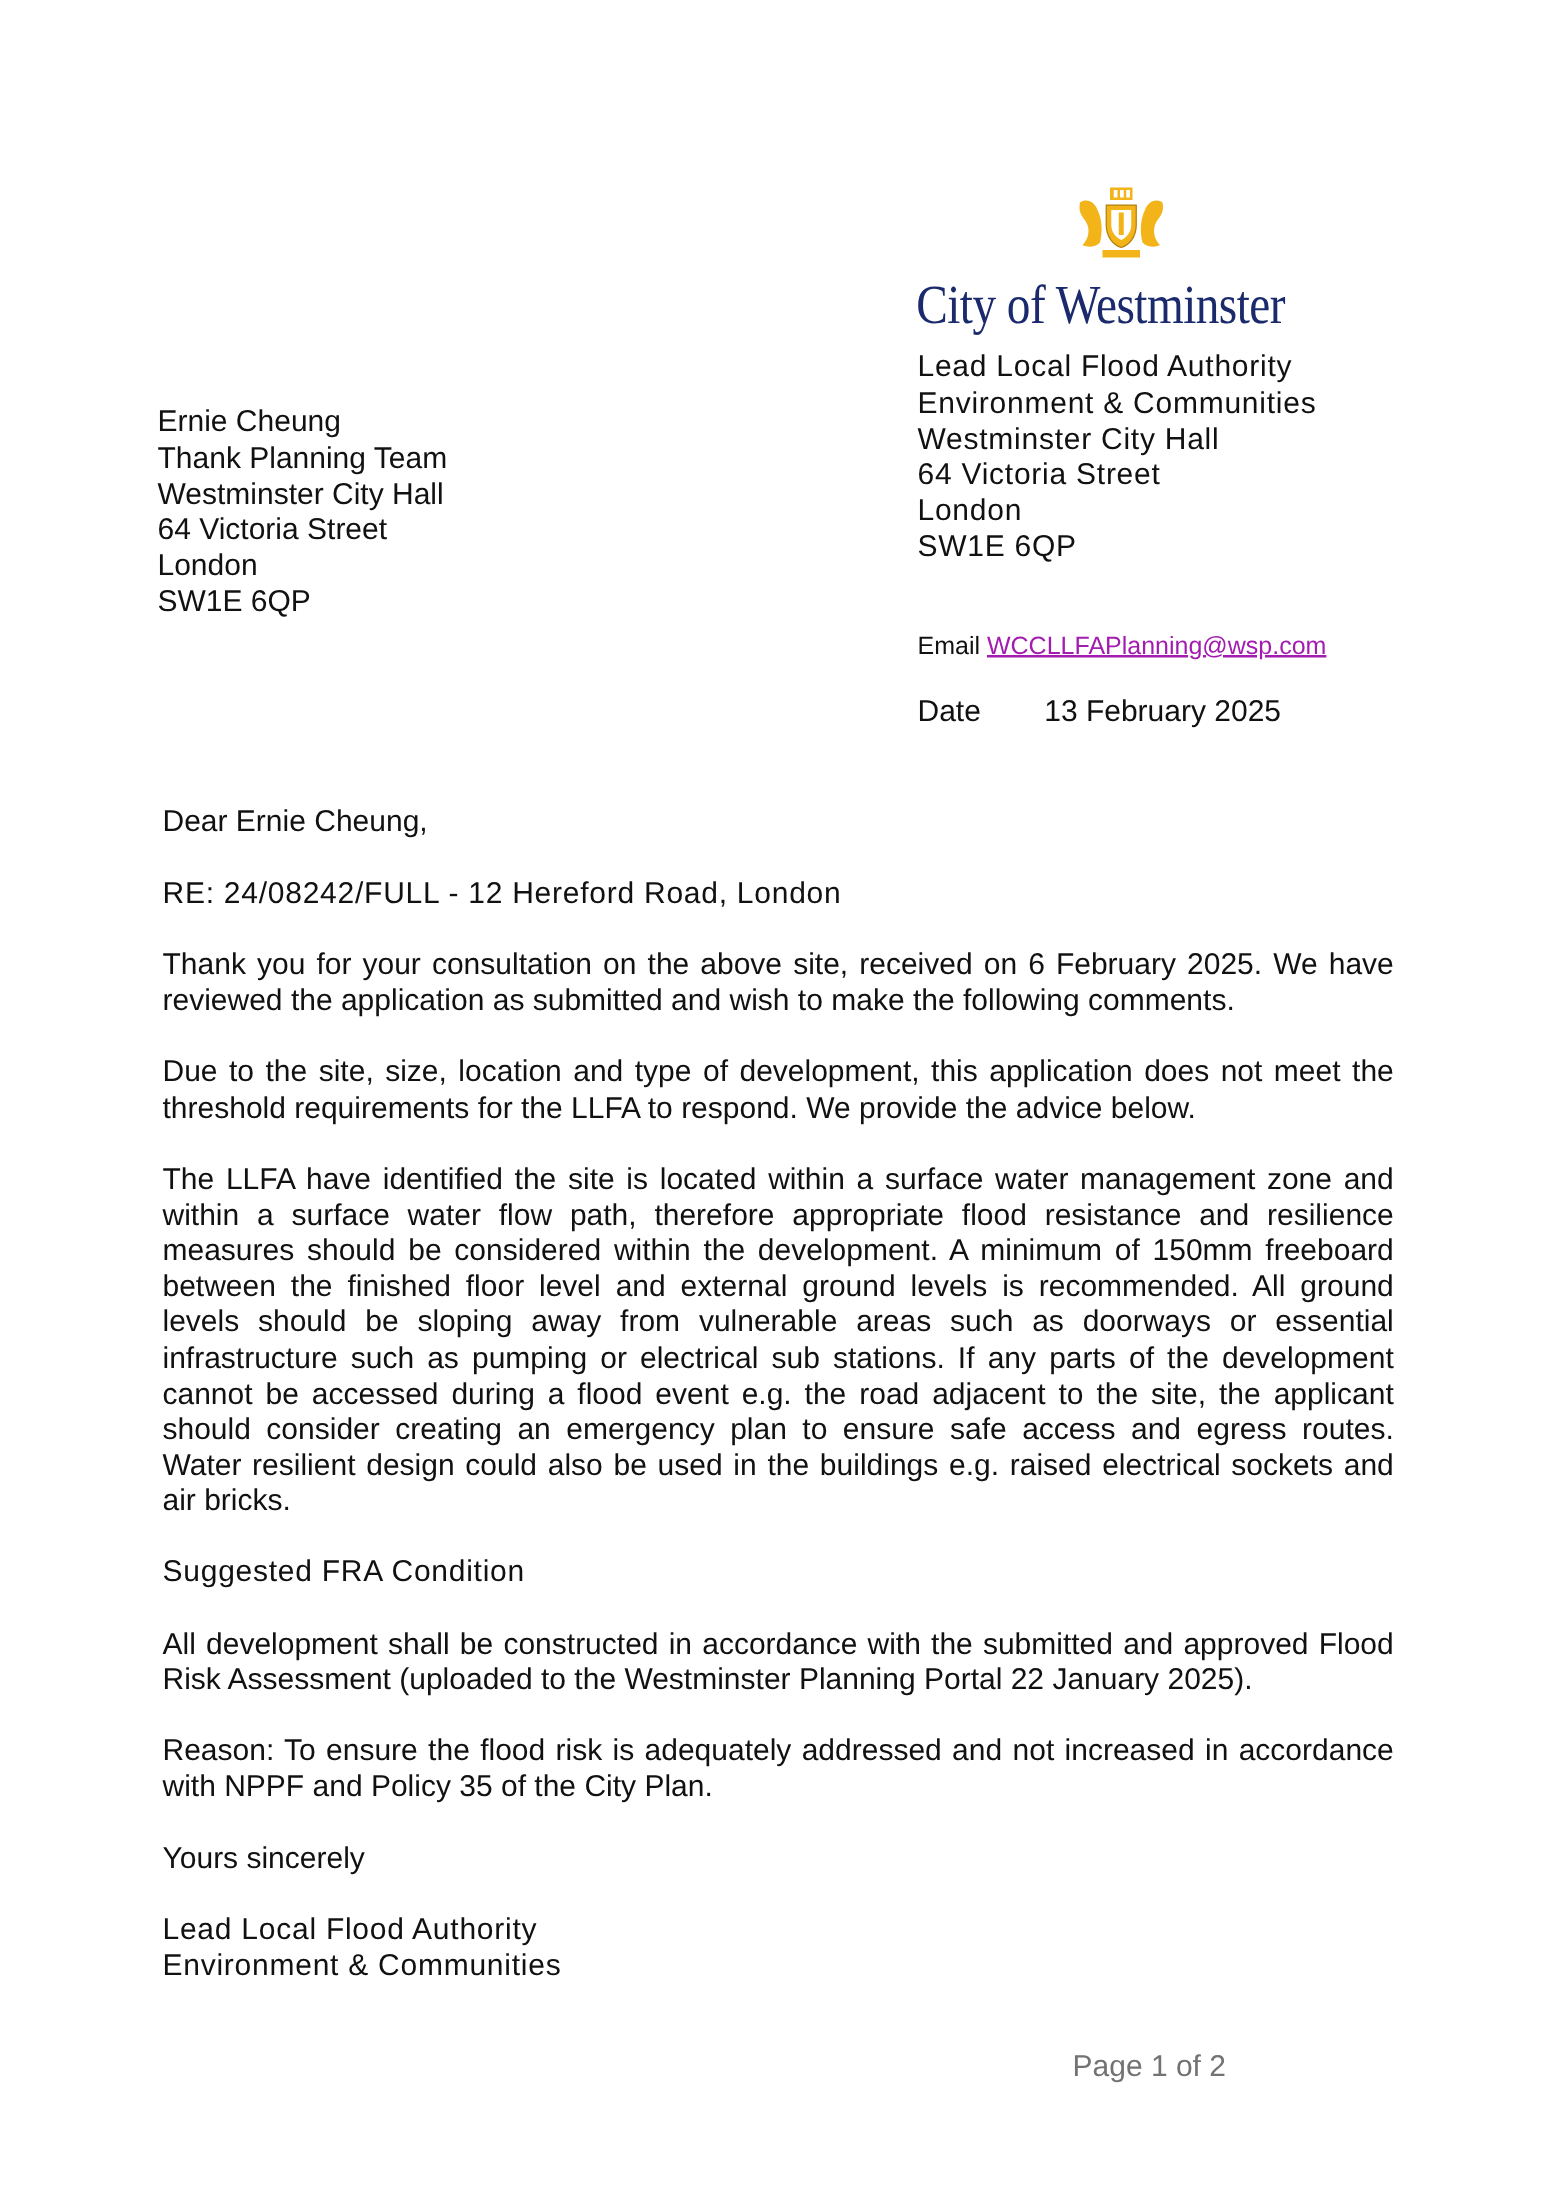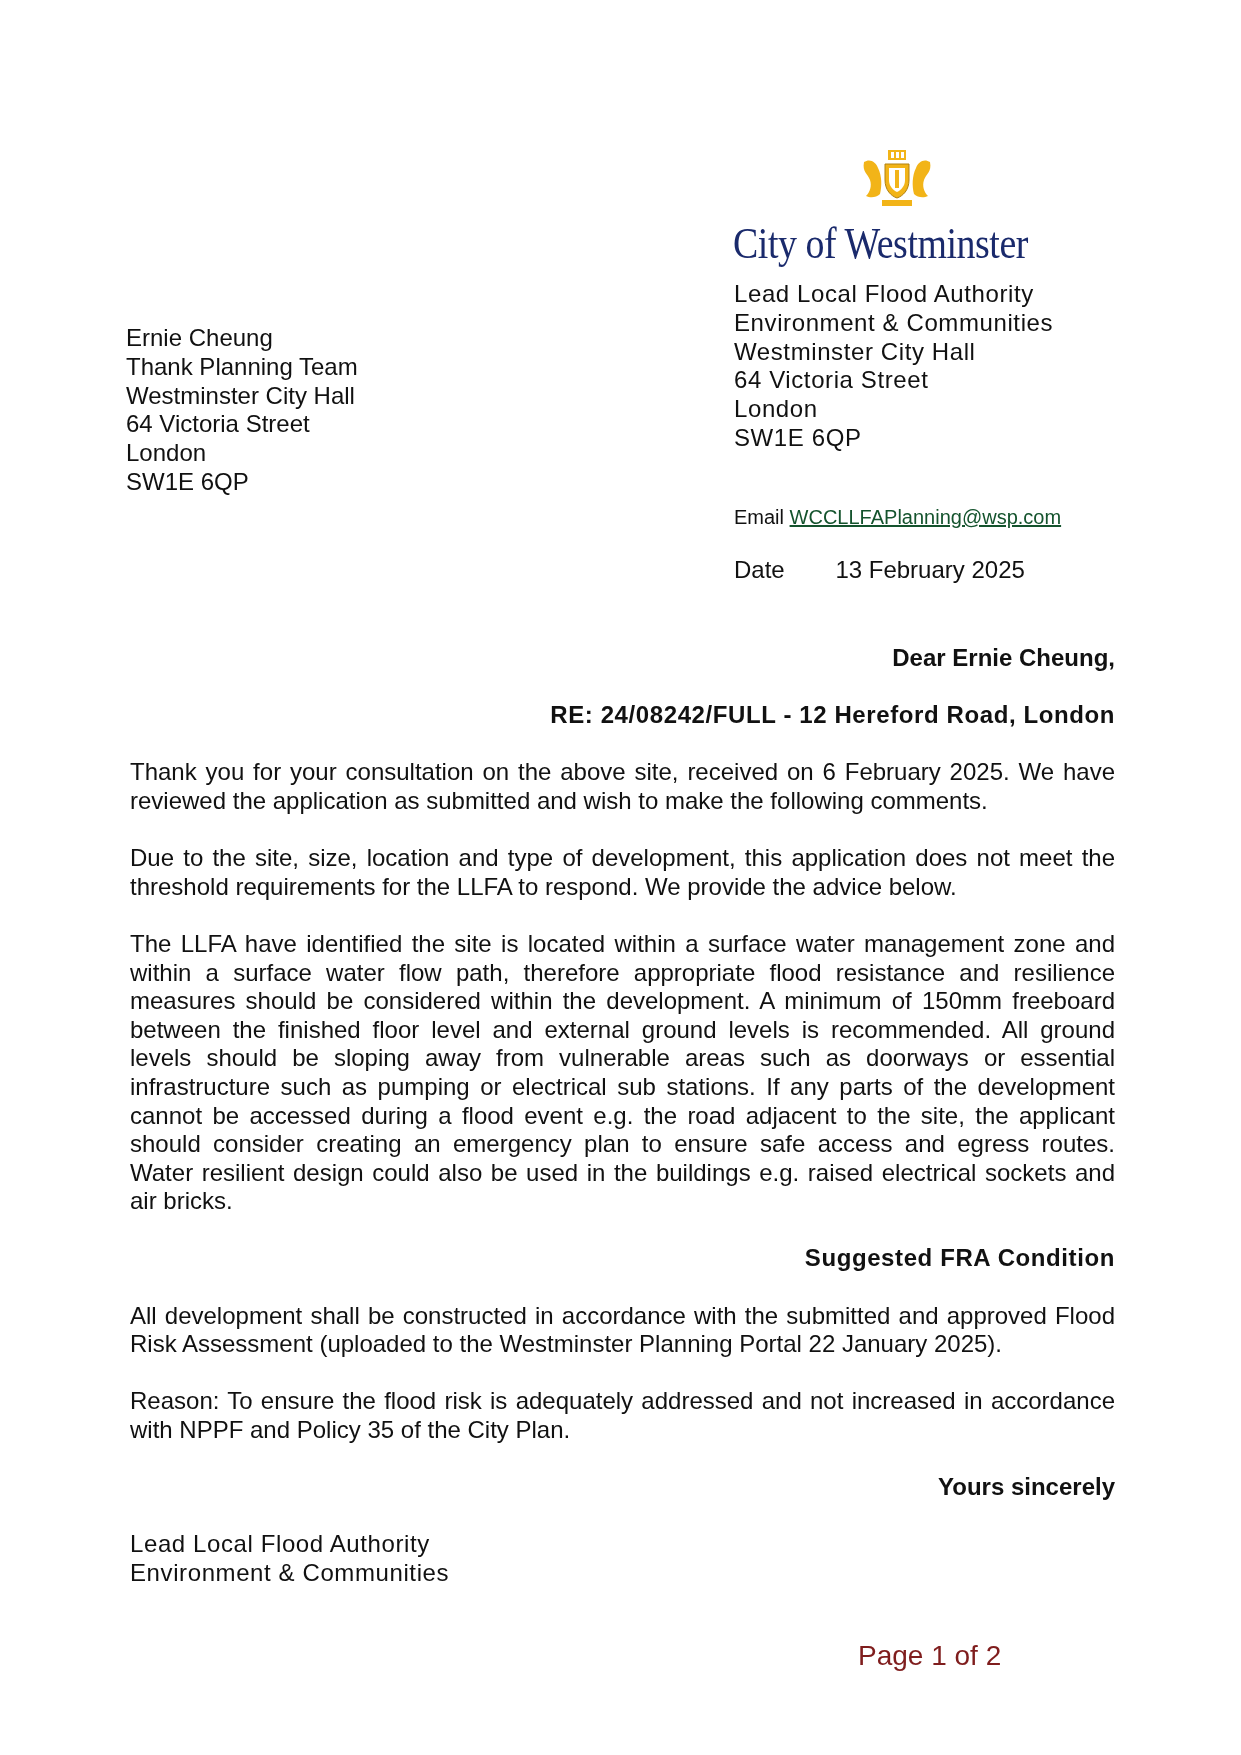--- a/index.html
+++ b/index.html
@@ -5,29 +5,29 @@
     html, body { margin: 0; padding: 0; background: #ffffff; }
     body { width: 1241px; height: 1755px; position: relative; overflow: hidden; font-family: "Liberation Sans", sans-serif; color: #111; }
     .abs { position: absolute; }
     .logo-crest { left: 858px; top: 148px; width: 78px; height: 62px; }
     .logo-text { left: 733px; top: 218px; font-family: "Liberation Serif", serif; font-size: 44px; color: #1a2a6c; letter-spacing: -0.5px; white-space: nowrap; transform: scaleX(0.86); transform-origin: left top; }
     .sender { left: 734px; top: 280px; font-size: 24px; line-height: 28.8px; letter-spacing: 0.6px; }
     .sender div { white-space: nowrap; }
     .recipient { left: 126px; top: 324px; font-size: 24px; line-height: 28.8px; }
     .recipient div { white-space: nowrap; }
     .email-row { left: 734px; top: 506px; font-size: 20px; white-space: nowrap; }
-    .email-row a { color: #14532d; text-decoration: underline; font-size: 20px; }
+    .email-row a { color: #a21caf; text-decoration: underline; font-size: 20px; }
     .date-row { left: 734px; top: 556px; font-size: 24px; white-space: nowrap; text-align: right; }
     .date-row .date-val { margin-left: 44px; }
     .body { left: 130px; top: 644px; width: 985px; font-size: 24px; line-height: 28.6px; }
     .body p { margin: 0 0 28.6px 0; text-align: justify; }
-    .body p.nojust { text-align: right; font-weight: bold; }
+    .body p.nojust { text-align: left; }
     .spaced { letter-spacing: 0.6px; }
     .signoff div { white-space: nowrap; }
-    .page-num { left: 858px; top: 1640px; font-size: 28px; color: #7f1d1d; white-space: nowrap; }
+    .page-num { left: 858px; top: 1640px; font-size: 24px; color: #737373; white-space: nowrap; }
   </style>
 </head>
 <body>
 
 <svg class="abs logo-crest" viewBox="0 0 78 62">
   <rect x="30" y="2" width="18" height="10" fill="#f2b418"></rect>
   <rect x="33" y="4" width="3" height="6" fill="#ffffff"></rect>
   <rect x="38" y="4" width="3" height="6" fill="#ffffff"></rect>
   <rect x="43" y="4" width="3" height="6" fill="#ffffff"></rect>
   <path d="M27 16 h24 v16 c0 10 -6 16 -12 18 c-6 -2 -12 -8 -12 -18 z" fill="#f2b418" stroke="#b08010" stroke-width="1"></path>

